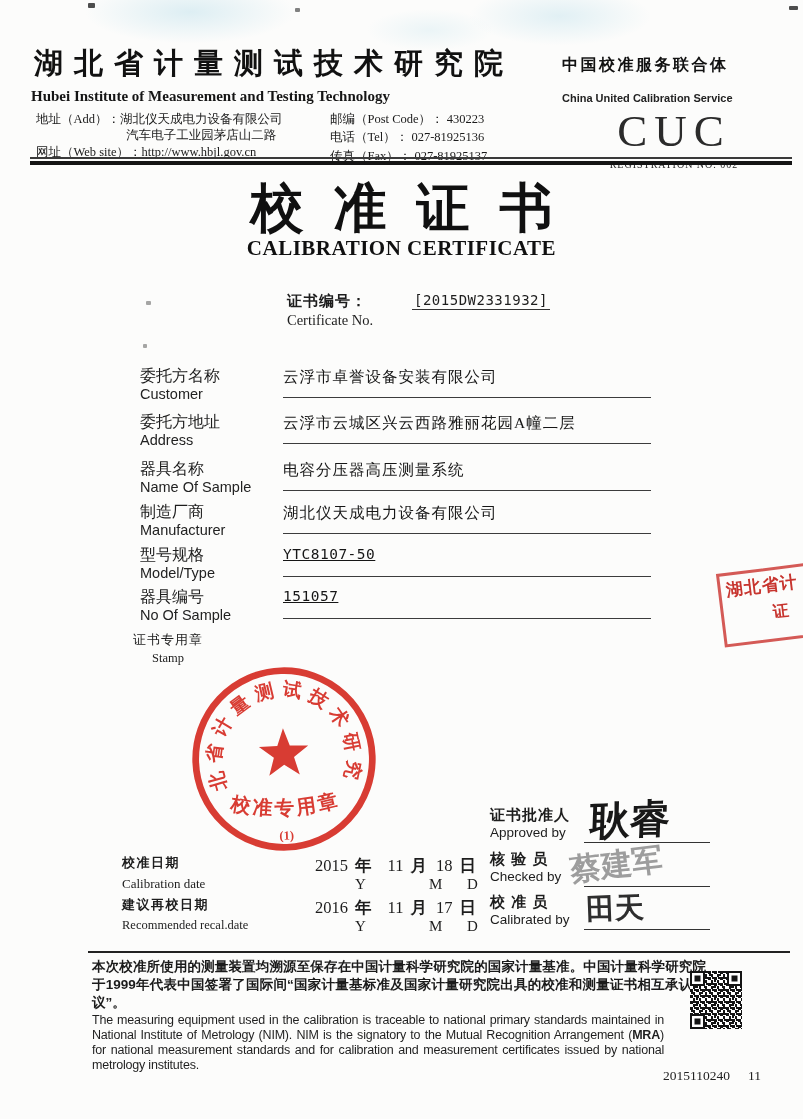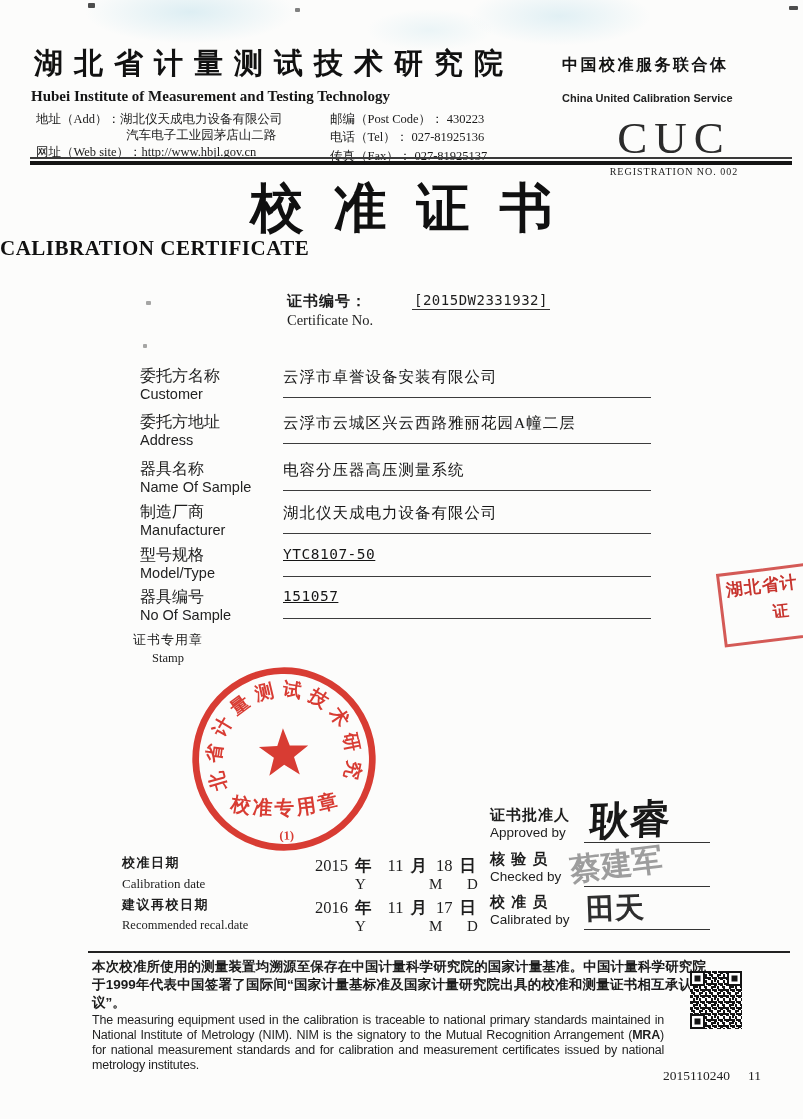--- a/index.html
+++ b/index.html
@@ -22,30 +22,30 @@
   .contact-left{left:36px;top:111px;width:300px;}
   .c-flex{display:flex;}
   .addr-lines{display:flex;flex-direction:column;}
   .addr-line2{text-align:center;}
   .contact-right{left:330px;top:111px;width:235px;}
   .cr-row{white-space:nowrap;margin-bottom:2px;}
 
   .cuc{left:556px;top:55px;width:236px;text-align:left;}
   .cuc-zh{font-family:"Liberation Serif",serif;font-weight:bold;font-size:16px;letter-spacing:2.5px;color:#111;padding-left:6px;}
   .cuc-en{font-weight:bold;font-size:11px;margin-top:16px;padding-left:6px;color:#222;}
-  .cuc-acronym{font-family:"Liberation Serif",serif;font-size:45px;letter-spacing:7px;text-align:center;margin-top:8px;color:#2b2b2b;}
+  .cuc-acronym{font-family:"Liberation Serif",serif;font-size:45px;letter-spacing:7px;text-align:center;margin-top:1px;color:#2b2b2b;}
   .cuc-reg{font-family:"Liberation Serif",serif;font-size:10px;letter-spacing:1px;text-align:center;margin-top:2px;color:#222;}
 
   .rule-thin{left:30px;top:157px;width:762px;height:1.5px;background:#3a3a3a;}
   .rule-thick{left:30px;top:161px;width:762px;height:3.5px;background:#141414;}
 
   
   .doc-title-zh{left:0;right:0;top:173px;text-align:center;font-family:"Liberation Serif",serif;font-weight:bold;
     font-size:53px;letter-spacing:30px;text-indent:30px;color:#101010;}
-  .doc-title-en{left:0;right:0;top:236px;text-align:left;font-family:"Liberation Serif",serif;font-weight:bold;
+  .doc-title-en{left:0;right:0;top:236px;text-align:center;font-family:"Liberation Serif",serif;font-weight:bold;
     font-size:21px;letter-spacing:0.5px;color:#101010;}
 
   
   .cert-label-zh{left:287px;top:292px;font-size:15px;font-weight:bold;letter-spacing:1px;}
   .cert-label-en{left:287px;top:312px;font-family:"Liberation Serif",serif;font-size:14.5px;}
   .cert-value{left:412px;top:292px;font-family:"DejaVu Sans Mono",monospace;font-size:14px;
     border-bottom:1.2px solid #333;padding:0 2px 1px 2px;letter-spacing:0.5px;}
 
   
   .field{position:absolute;left:140px;width:515px;height:40px;}

